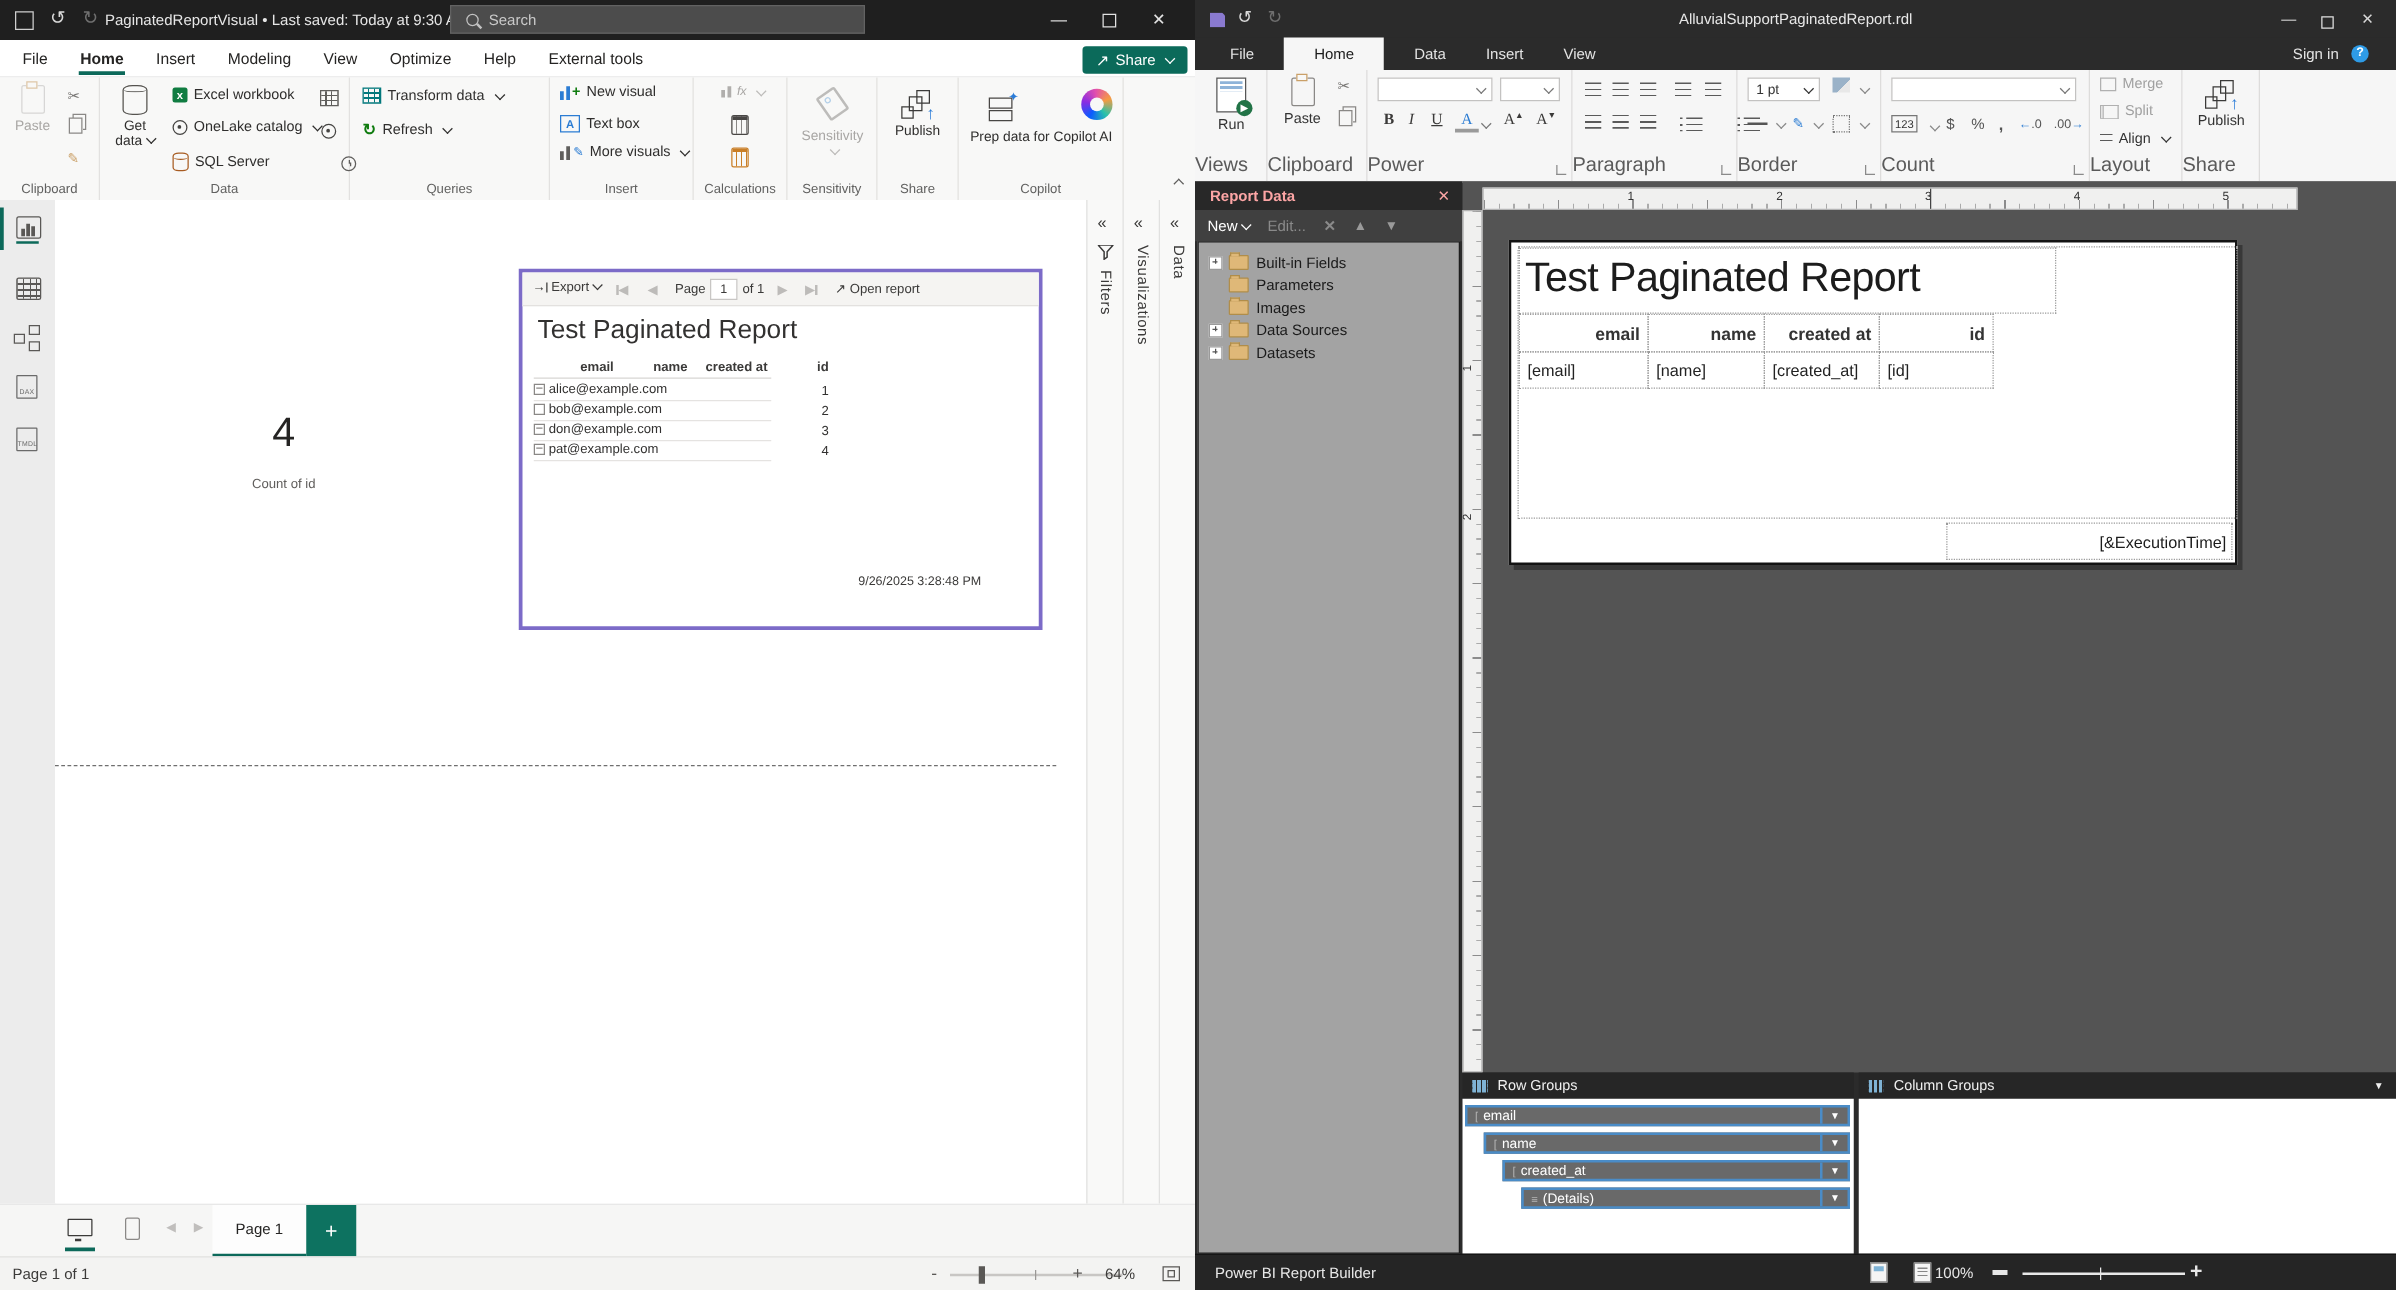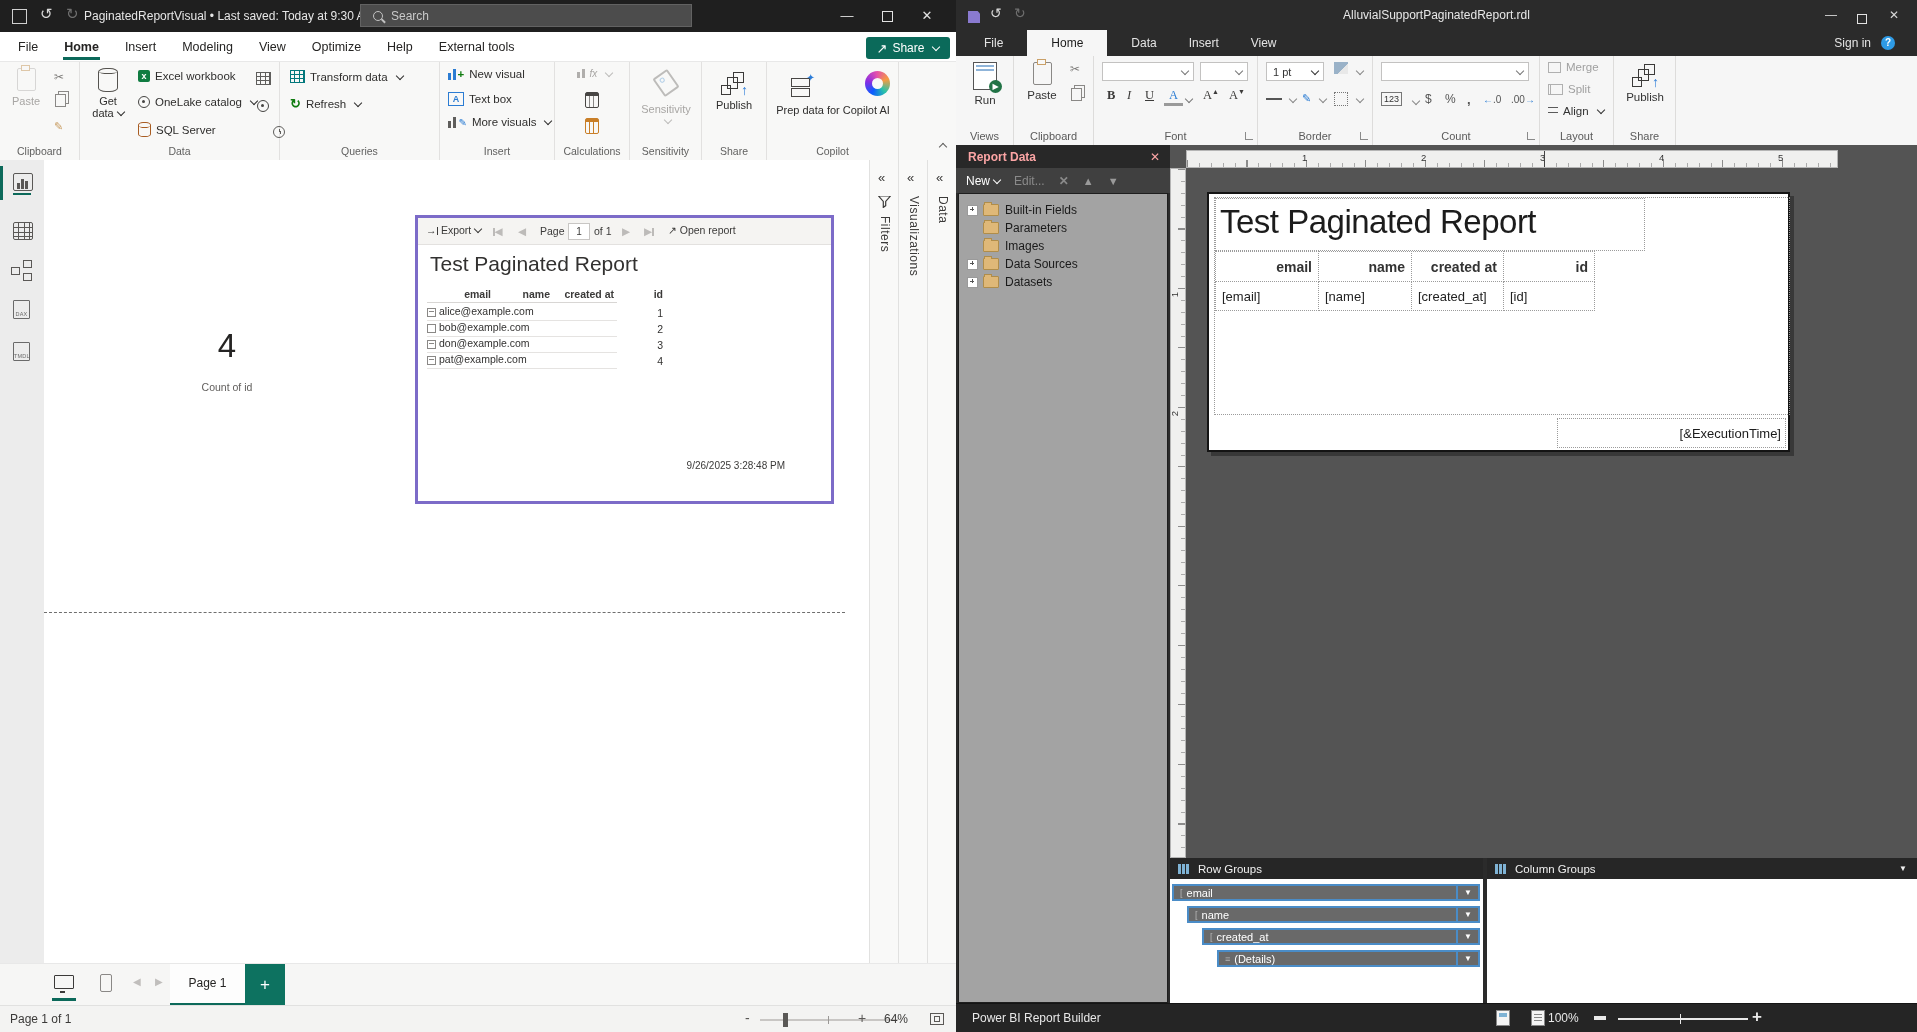--- a/index.html
+++ b/index.html
@@ -94,21 +94,21 @@
   
   #rw{left:956px;top:0;width:961px;height:1032px;background:#2b2b2b}
   #rw-title{left:0;top:0;width:961px;height:30px;color:#e8e8e8}
   .floppy{display:inline-block;width:12px;height:12px;background:#8a7ad0;clip-path:polygon(0 0,80% 0,100% 20%,100% 100%,0 100%);position:relative}
   #rw-menu{left:0;top:30px;width:961px;height:26px;background:#2b2b2b}
   .rmenu-item{font-size:12px;color:#e4e4e4;padding:0 16px;height:26px;line-height:26px}
   .rmenu-item.active{background:#f6f6f6;color:#1a1a1a}
   .qmark{display:inline-block;width:14px;height:14px;border-radius:50%;background:#2e9be6;color:#fff;font-size:10px;font-weight:bold;text-align:center;line-height:14px}
   #rw-ribbon{left:0;top:56px;width:961px;height:89px;background:#f6f6f6;display:flex;border-bottom:1px solid #9a9a9a}
   .rgrp2{position:relative;height:89px;border-right:1px solid #dddcdb;box-sizing:border-box;flex:0 0 auto}
-  .rlabel2{position:absolute;bottom:3px;left:0;width:100%;text-align:center;font-size:11px;color:#5a5a5a}
+  .rlabel2{position:absolute;bottom:3px;left:0;width:100%;font-size:16px;color:#5a5a5a}
   .launch{position:absolute;right:4px;bottom:5px;width:7px;height:7px;border-left:1px solid #8a8a8a;border-bottom:1px solid #8a8a8a}
   .sel{background:#fff;border:1px solid #c3c2c1;height:19px;box-sizing:border-box;display:flex;align-items:center;justify-content:flex-end;padding:0 5px;color:#777;font-size:11px}
   .fbtn{font-size:12.5px;color:#3b3a39;padding:0 5px;font-family:"Liberation Serif",serif}
   .plines{display:inline-block;width:13px;height:11px;background:repeating-linear-gradient(180deg,#5a5a5a 0 1.2px,transparent 1.2px 5px)}
   .plines.dots{position:relative;margin-left:5px}
   .plines.dots::before{content:"";position:absolute;left:-5px;top:0;width:2px;height:100%;background:repeating-linear-gradient(180deg,#5a5a5a 0 1.5px,transparent 1.5px 5px)}
   .runic{position:relative;width:22px;height:26px;border:1.4px solid #555;background:#fff;display:inline-block}
   .runic b{position:absolute;left:2px;top:2px;right:2px;height:8px;background:repeating-linear-gradient(180deg,#8fb4d9 0 2px,transparent 2px 4px)}
   .runic em{position:absolute;right:-6px;bottom:-4px;width:13px;height:13px;border-radius:50%;background:#217346;color:#fff;font-style:normal;font-size:8px;line-height:13px;text-align:center}
   
@@ -452,21 +452,35 @@
             <i class="chv"></i>
           </div>
         <span class="fbtn abs" style="left:8px;top:32px;font-weight:bold">B</span>
         <span class="fbtn abs" style="left:28px;top:32px;font-style:italic">I</span>
         <span class="fbtn abs" style="left:46px;top:32px;text-decoration:underline">U</span>
         <span class="fbtn abs" style="left:70px;top:32px;color:#2b7cd3;border-bottom:3px solid #9a9a9a">A</span>
         <i class="chv abs" style="left:88px;top:40px;color:#777"></i>
         <span class="fbtn abs" style="left:104px;top:32px"><span>A</span><span style="font-size:7px;vertical-align:top">▲</span></span>
         <span class="fbtn abs" style="left:130px;top:32px"><span>A</span><span style="font-size:7px;vertical-align:top">▼</span></span>
         <span class="launch"></span>
-        <div class="rlabel2">Font</div>
+        <div class="rlabel2">Power</div>
+      </div>
+      <div class="rgrp2" style="width:132px">
+        <span class="plines abs" style="left:10px;top:10px"></span>
+        <span class="plines abs" style="left:32px;top:10px"></span>
+        <span class="plines abs" style="left:54px;top:10px"></span>
+        <span class="plines abs" style="left:82px;top:10px"></span>
+        <span class="plines abs" style="left:106px;top:10px"></span>
+        <span class="plines abs" style="left:10px;top:36px"></span>
+        <span class="plines abs" style="left:32px;top:36px"></span>
+        <span class="plines abs" style="left:54px;top:36px"></span>
+        <span class="plines dots abs" style="left:86px;top:36px"></span>
+        <span class="plines dots abs" style="left:110px;top:36px"></span>
+        <span class="launch"></span>
+        <div class="rlabel2">Paragraph</div>
       </div>
       <div class="rgrp2" style="width:115px">
         <div class="sel abs" style="left:8px;top:6px;width:58px;justify-content:space-between;padding-left:6px;color:#333">
             <span>1 pt</span>
             <i class="chv"></i>
           </div>
         <span class="abs" style="left:76px;top:6px;width:14px;height:12px;background:linear-gradient(135deg,#9ab2c8 0 60%,#e8e8e8 60%)"></span>
           <i class="chv abs" style="left:95px;top:12px;color:#888"></i>
         <span class="abs" style="left:8px;top:42px;width:16px;height:2px;background:#555"></span>
           <i class="chv abs" style="left:28px;top:40px;color:#888"></i>

